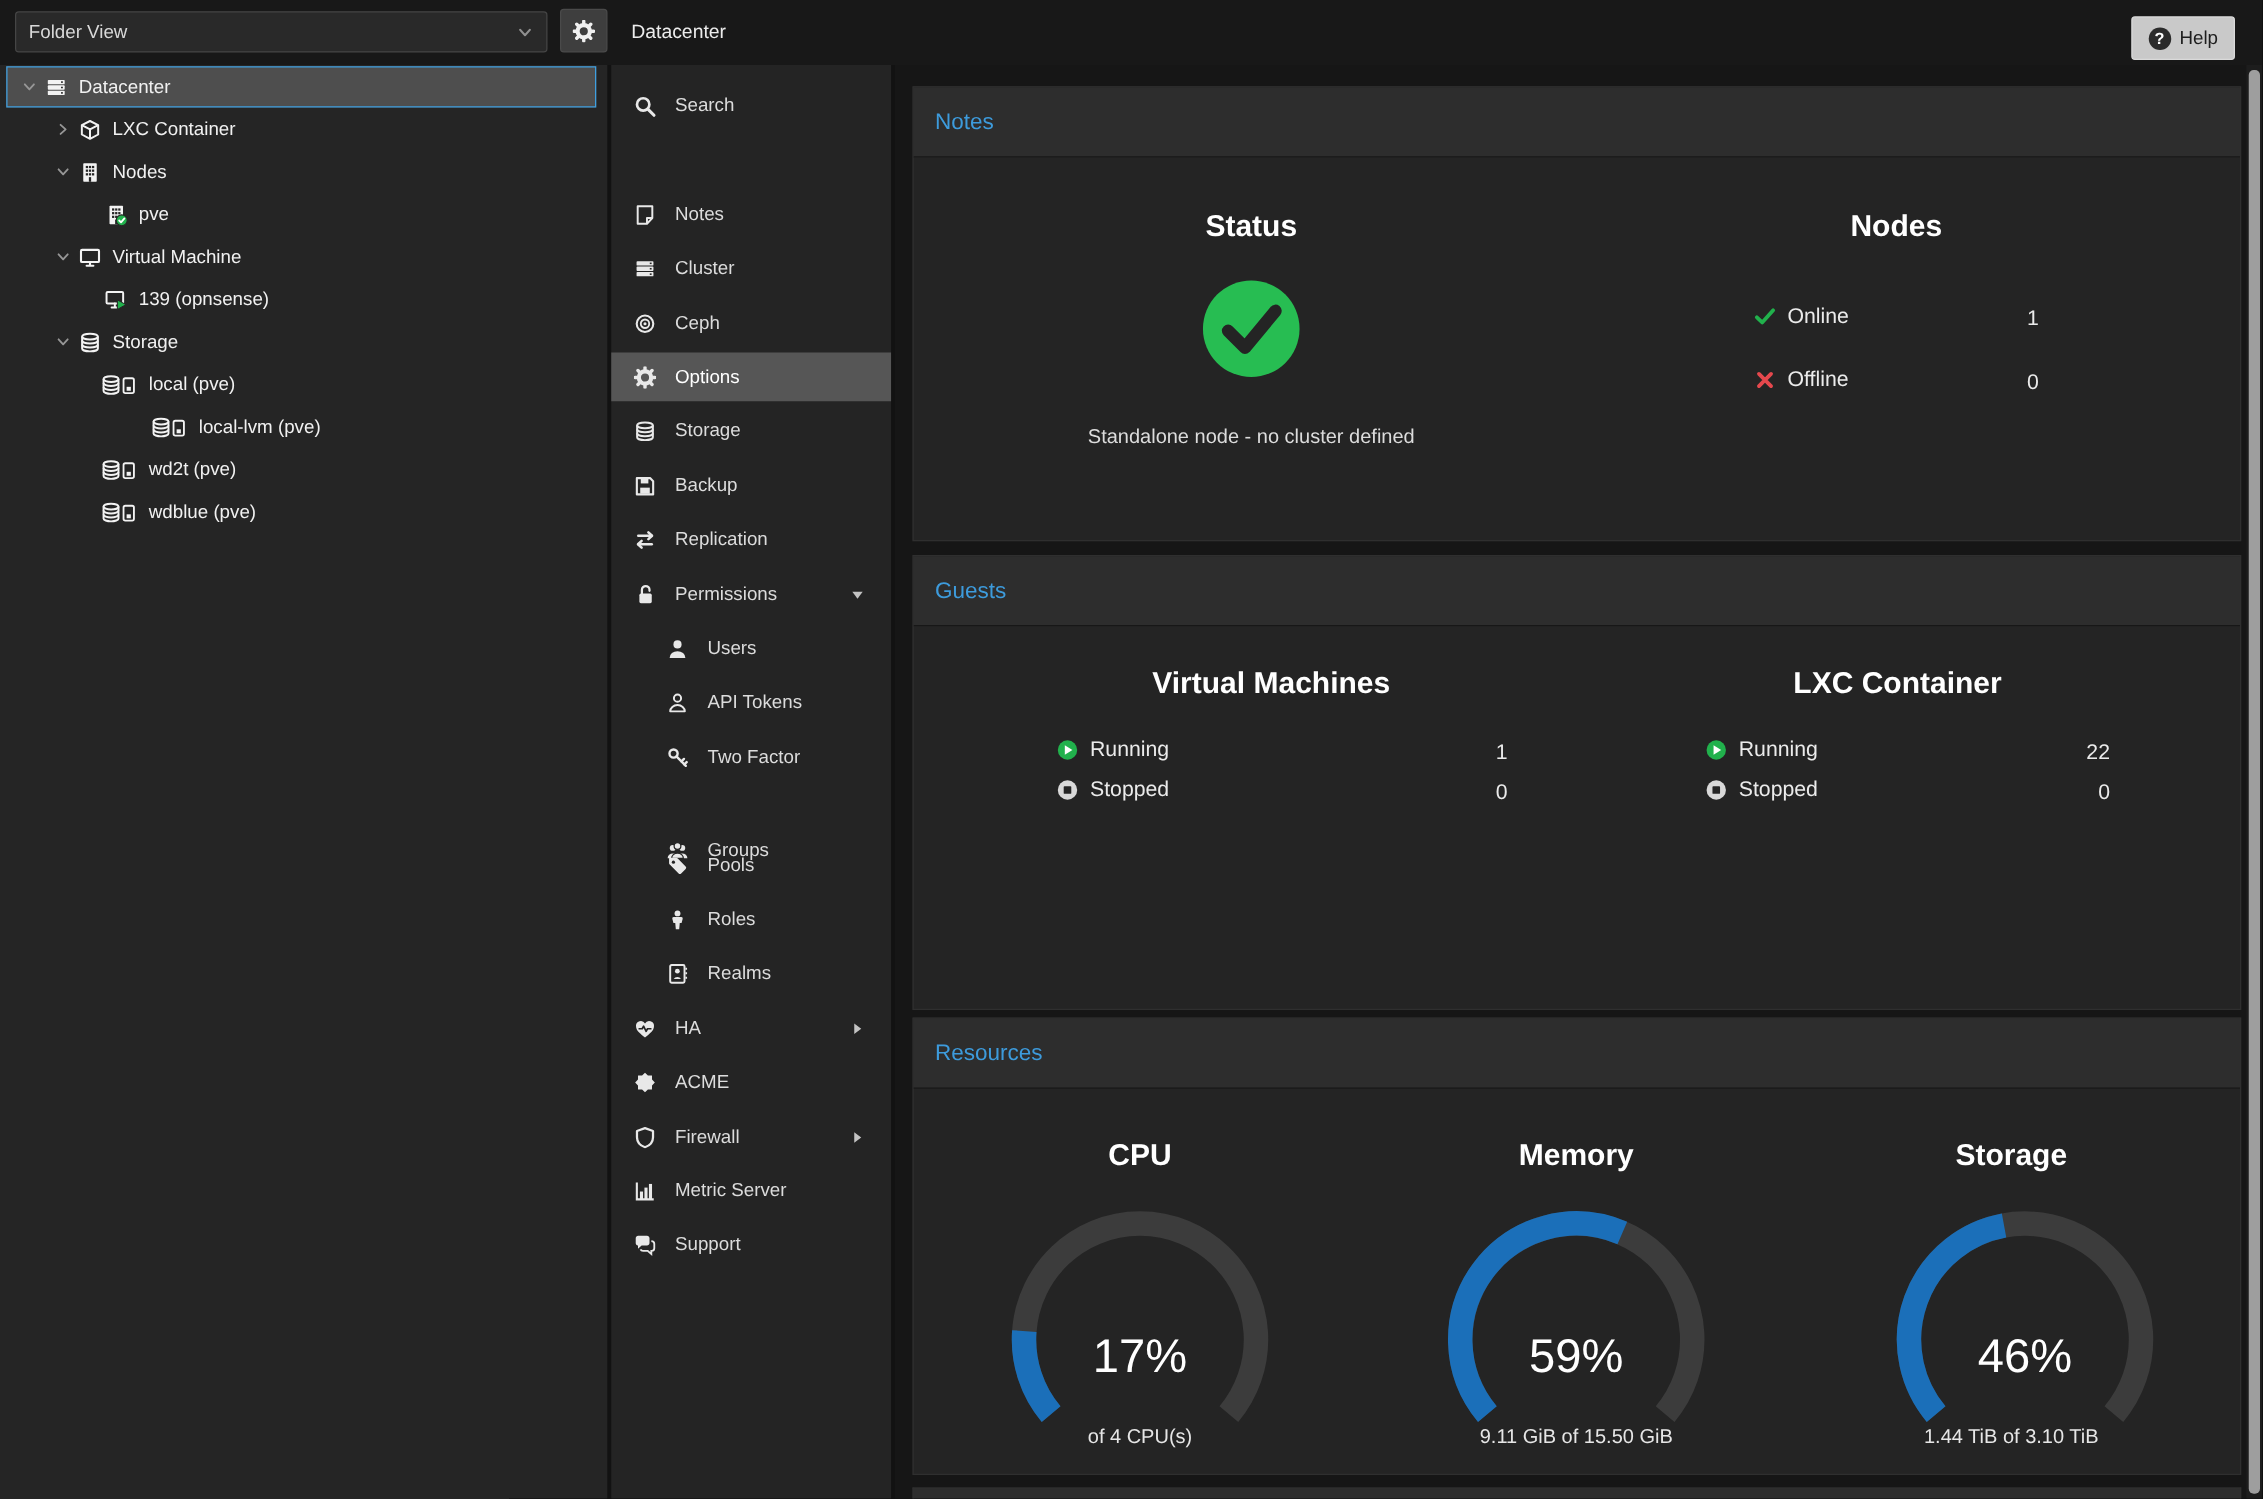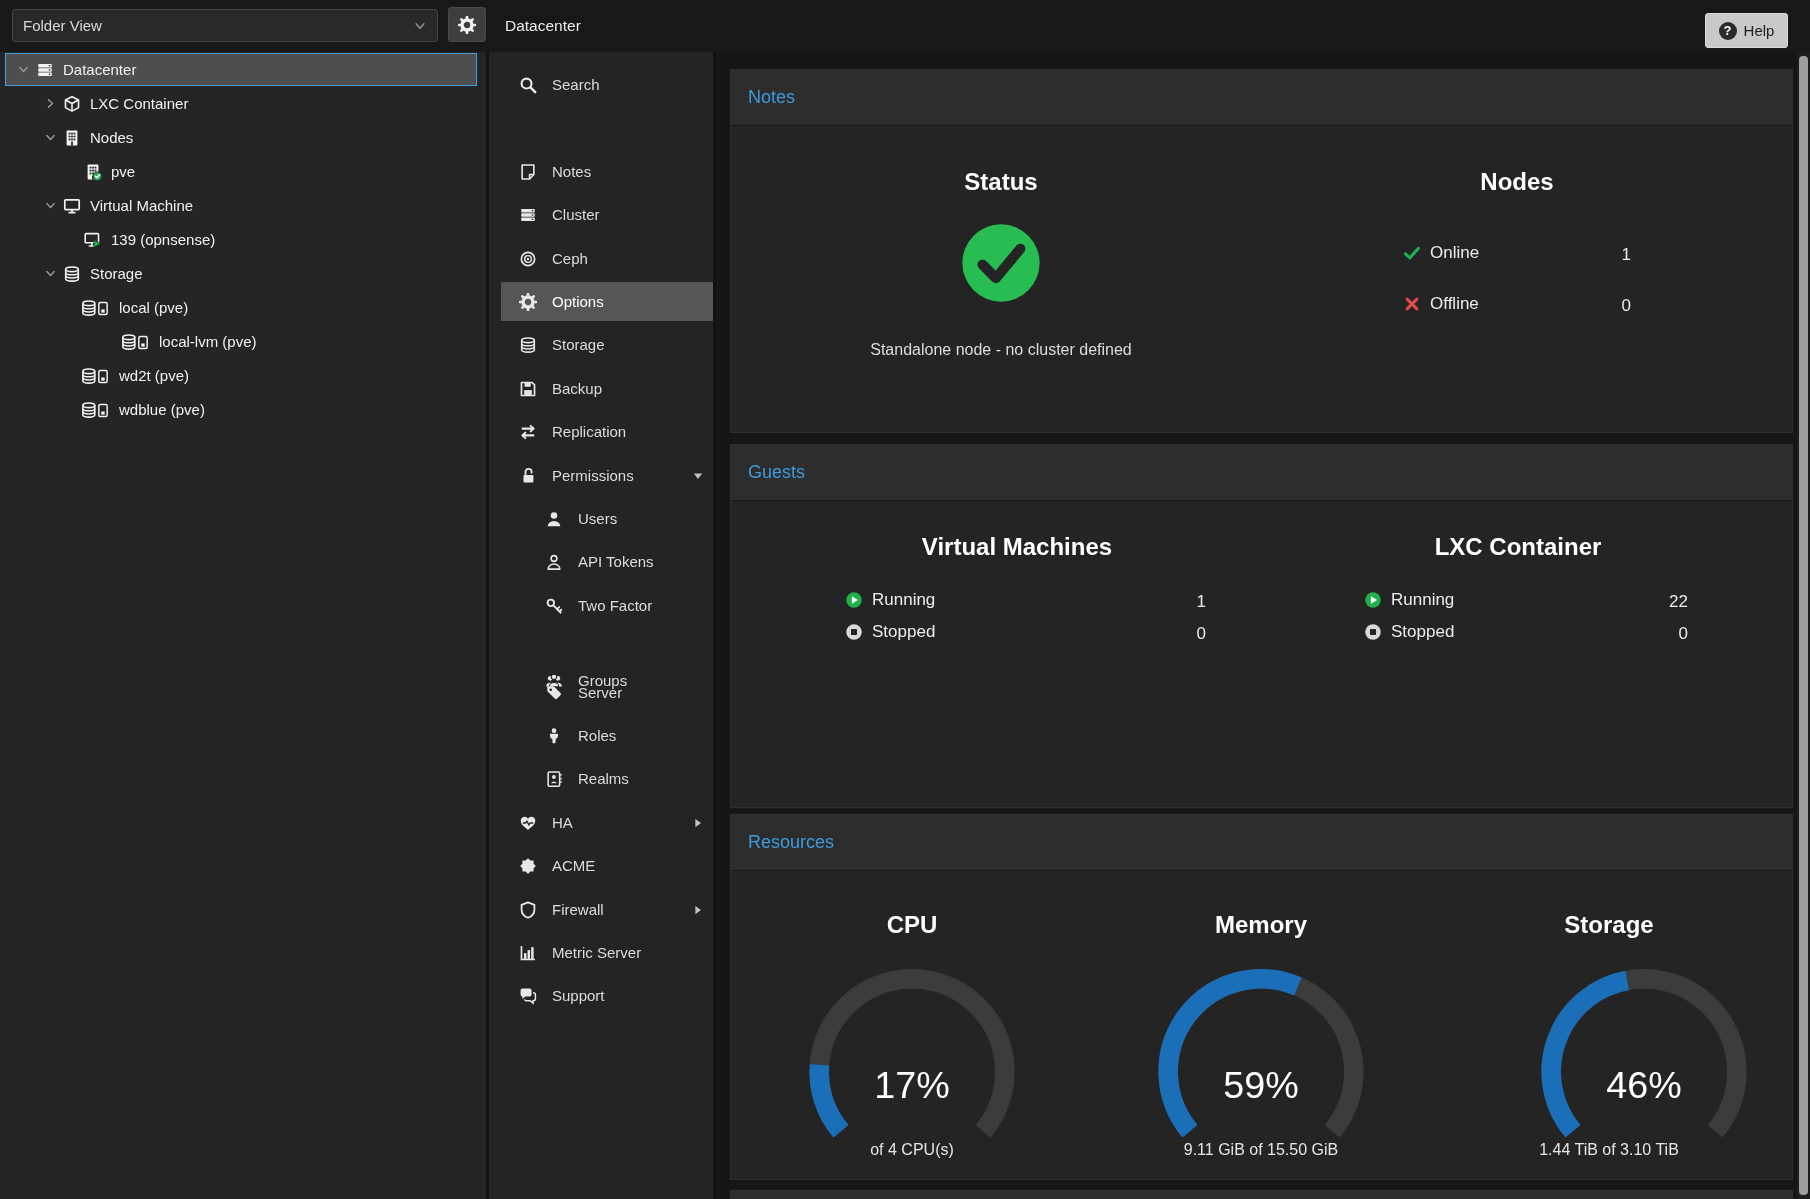--- a/index.html
+++ b/index.html
@@ -29,21 +29,21 @@
   .trow .ticon.wide{width:30px;}
   .l0{padding-left:16px;}
   .l1{padding-left:44px;}
   .l2{padding-left:84px;}
   .trow.selected{left:5px;width:472px;background:#4e4e4e;border:1px solid #3f9fe0;}
   .trow.selected.l0{padding-left:11px;}
 
   
   #navpanel{left:489px;top:52px;width:224px;height:1147px;background:#242424;}
   .vdiv2{left:713px;top:52px;width:3px;height:1147px;background:#121212;}
-  .nrow{position:absolute;left:0;width:224px;height:39px;display:flex;align-items:center;font-size:15px;color:#dcdcdc;margin-left:12px;}
+  .nrow{position:absolute;left:0;width:224px;height:39px;display:flex;align-items:center;font-size:15px;color:#dcdcdc;}
   .nrow .nicon{width:18px;height:18px;color:#e8e8e8;margin:0 15px 0 18px;flex:0 0 auto;}
   .nrow.sub .nicon{margin-left:44px;}
   .nrow.selected{background:#0b64a8;color:#ffffff;}
   .nrow.hovered{background:#565656;color:#ffffff;}
   .nrow .expander{position:absolute;right:21px;width:12px;height:12px;color:#c3c3c3;}
 
   
   #content{left:716px;top:52px;width:1081px;height:1147px;background:#161616;}
   #vscroll-track{left:1797px;top:52px;width:13px;height:1147px;background:#1d1d1d;}
   #vscroll-thumb{left:2px;top:4px;width:9px;height:1139px;background:#9e9e9e;border-radius:4px;position:absolute;}
@@ -457,21 +457,21 @@
     <div class="nrow sub" style="top:609px">
       <svg class="nicon">
           <use href="#i-users"></use>
         </svg>
       <span>Groups</span>
     </div>
     <div class="nrow sub" style="top:621px">
       <svg class="nicon">
           <use href="#i-tag"></use>
         </svg>
-      <span>Server</span>
+      <span>Pools</span>
     </div>
     <div class="nrow sub" style="top:664px">
       <svg class="nicon">
           <use href="#i-person"></use>
         </svg>
       <span>Roles</span>
     </div>
     <div class="nrow sub" style="top:707px">
       <svg class="nicon">
           <use href="#i-addrbook"></use>
@@ -603,21 +603,21 @@
 
       <div class="gauge-wrap" style="left:385px;top:152px">
         <svg width="290" height="189" viewBox="0 0 200 130">
           <path class="g-track" fill="none" stroke="#3c3c3c" stroke-width="13.5" d="M 50.97 113.14 A 64 64 0 1 1 149.03 113.14"></path>
           <path class="g-value" fill="none" stroke="#1b6fb9" stroke-width="13.5" d="M 50.97 113.14 A 64 64 0 0 1 125.42 13.26"></path>
           <text class="gauge-pct" x="100" y="90" text-anchor="middle">59%</text>
         </svg>
       </div>
       <div class="gauge-label" style="left:530px;top:326px">9.11 GiB of 15.50 GiB</div>
 
-      <div class="gauge-wrap" style="left:768px;top:152px">
+      <div class="gauge-wrap" style="left:744px;top:152px">
         <svg width="290" height="189" viewBox="0 0 200 130">
           <path class="g-track" fill="none" stroke="#3c3c3c" stroke-width="13.5" d="M 50.97 113.14 A 64 64 0 1 1 149.03 113.14"></path>
           <path class="g-value" fill="none" stroke="#1b6fb9" stroke-width="13.5" d="M 50.97 113.14 A 64 64 0 0 1 88.45 9.05"></path>
           <text class="gauge-pct" x="100" y="90" text-anchor="middle">46%</text>
         </svg>
       </div>
       <div class="gauge-label" style="left:878px;top:326px">1.44 TiB of 3.10 TiB</div>
     </div>
 
     <div id="next-panel-sliver"></div>

